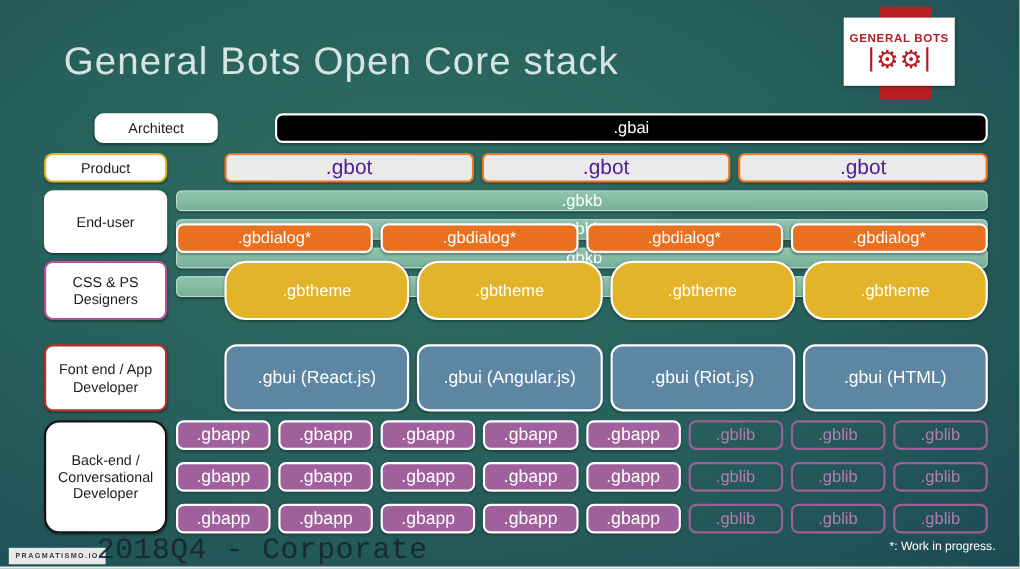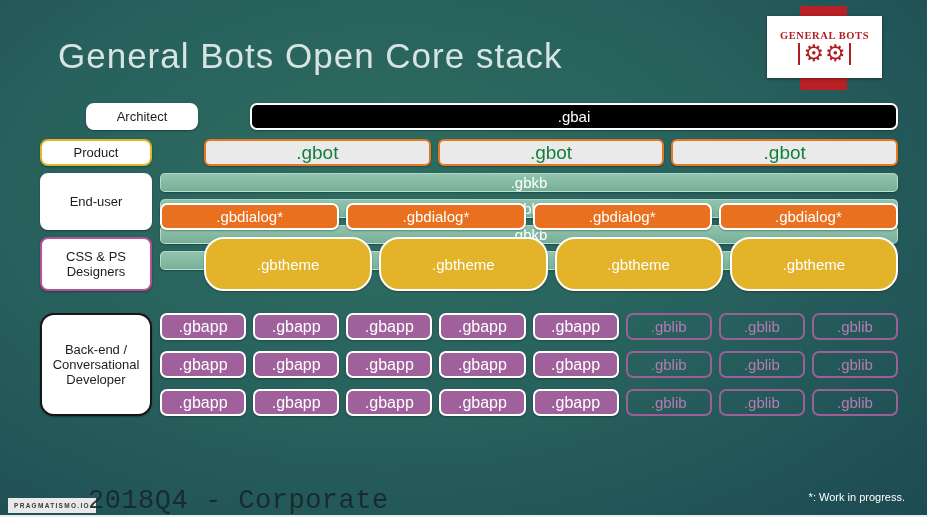--- a/index.html
+++ b/index.html
@@ -8,23 +8,23 @@
     background:
       radial-gradient(130% 140% at 42% 38%, #2e6e62 0%, #27605c 32%, #1d4b53 62%, #15374a 86%, #112c3d 100%);
   }
   .bottom-line{position:absolute;left:0;bottom:0;width:100%;height:2px;background:rgba(255,255,255,.9);}
 
   .title{position:absolute;left:58px;top:36px;margin:0;font-weight:400;
     font-size:35px;letter-spacing:1px;color:#d6e4e2;}
 
   
   .logo-banner{position:absolute;left:800px;top:6px;width:47px;height:84px;background:#b92025;}
-  .logo-card{position:absolute;left:767px;top:16px;width:115px;height:62px;background:#ffffff;
+  .logo-card{position:absolute;left:767px;top:16px;width:101px;height:62px;background:#ffffff;
     display:flex;flex-direction:column;align-items:center;justify-content:center;gap:2px;
-    box-shadow:0 1px 3px rgba(0,0,0,.4);font-family:Liberation Serif, serif;}
+    box-shadow:0 1px 3px rgba(0,0,0,.4);}
   .logo-brand{color:#b01e23;font-weight:bold;font-size:10.5px;letter-spacing:.6px;}
   .logo-gears{display:flex;align-items:center;gap:1px;color:#b01e23;}
   .gear{font-size:23px;line-height:22px;}
   .gbar{display:inline-block;width:2.5px;height:22px;background:#b01e23;margin:0 2px;}
 
   
   .stack{position:absolute;left:40px;top:103px;width:858px;}
   .srow{display:flex;align-items:stretch;}
   .label{width:112px;min-width:112px;margin-right:8px;background:#fff;border:2px solid #fff;
     border-radius:8px;color:#1d1d1d;font-size:13px;line-height:1.18;text-align:center;
@@ -44,21 +44,21 @@
   .sr-gbkb{height:24px;margin-bottom:6px;flex-direction:column;}
   .sr-gbdialog{height:27px;}
   .r4{height:54px;margin-bottom:22px;}
   .r5{height:61px;margin-bottom:8px;}
   .sr-app{height:27px;}
   .sr-app.m{margin-bottom:11px;}
 
   .box{flex:1;display:flex;align-items:center;justify-content:center;color:#fff;
     box-sizing:border-box;border-radius:6px;box-shadow:0 1px 2px rgba(0,0,0,.3);white-space:nowrap;}
   .gbai{background:#000;border:2px solid #fff;border-radius:7px;font-size:15px;}
-  .gbot{background:#eaeaea;border:2px solid #e87722;color:#15803d;font-size:19px;}
+  .gbot{background:#eaeaea;border:2px solid #e87722;color:#4c1d95;font-size:19px;}
   .gbkb{background:linear-gradient(#93c4ad,#76b098);border:1px solid rgba(255,255,255,.45);
     border-radius:5px;font-size:15px;}
   .gbdialog{background:#e8701f;border:2px solid #fff;border-radius:7px;font-size:15px;}
   .gbtheme{background:#e3b32a;border:2px solid #fff;border-radius:20px;font-size:15px;}
   .gbui{background:#5d86a3;border:2px solid #fff;border-radius:11px;font-size:16px;}
   .gbapp{background:#a0609c;border:2px solid #fff;border-radius:7px;font-size:16px;}
   .gblib{background:transparent;border:2px solid #9c5f98;border-radius:7px;color:#b67cb2;
     font-size:15px;box-shadow:none;}
 
   
@@ -124,20 +124,29 @@
     <div class="srow r4">
       <div class="label lbl-designers">CSS &amp; PS Designers</div>
       <div class="content">
           <div class="box gbtheme">.gbtheme</div>
           <div class="box gbtheme">.gbtheme</div>
           <div class="box gbtheme">.gbtheme</div>
           <div class="box gbtheme">.gbtheme</div>
         </div>
     </div>
 
+    <div class="srow r5">
+      <div class="label lbl-frontend">Font end / App Developer</div>
+      <div class="content">
+          <div class="box gbui">.gbui (React.js)</div>
+          <div class="box gbui">.gbui (Angular.js)</div>
+          <div class="box gbui">.gbui (Riot.js)</div>
+          <div class="box gbui">.gbui (HTML)</div>
+        </div>
+    </div>
 
     <div class="srow r6">
       <div class="label lbl-backend">Back-end / Conversational Developer</div>
       <div class="content-col">
         <div class="subrow sr-app m">
           <div style="display:contents"><div class="box gbapp">.gbapp</div><div class="box gbapp">.gbapp</div><div class="box gbapp">.gbapp</div><div class="box gbapp">.gbapp</div><div class="box gbapp">.gbapp</div></div>
           <div style="display:contents"><div class="box gblib">.gblib</div><div class="box gblib">.gblib</div><div class="box gblib">.gblib</div></div>
         </div>
         <div class="subrow sr-app m">
           <div style="display:contents"><div class="box gbapp">.gbapp</div><div class="box gbapp">.gbapp</div><div class="box gbapp">.gbapp</div><div class="box gbapp">.gbapp</div><div class="box gbapp">.gbapp</div></div>

